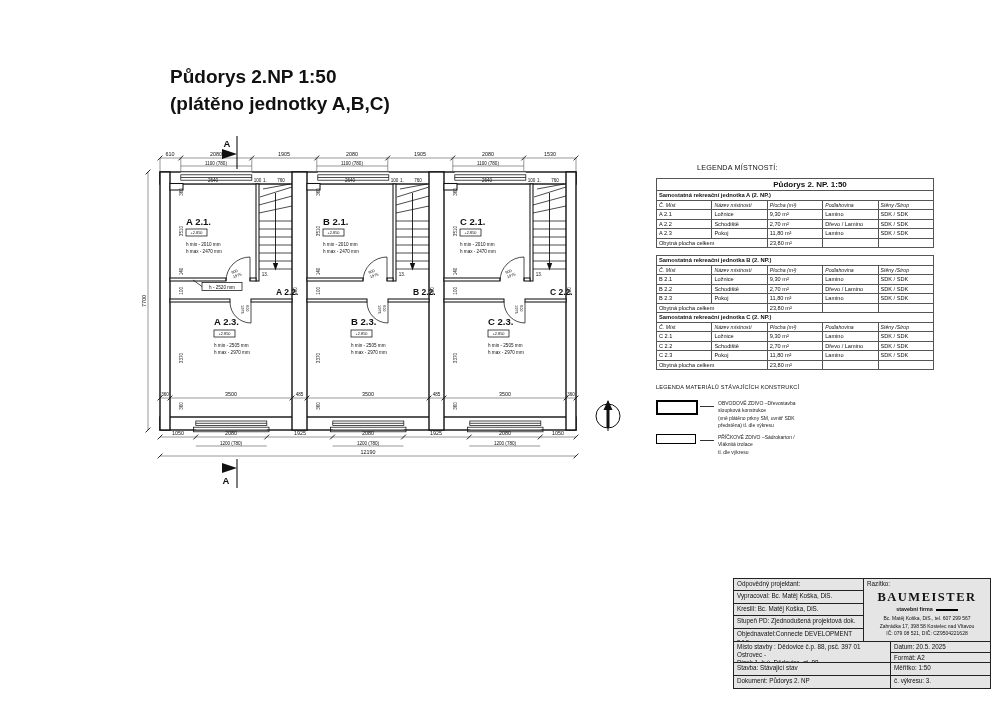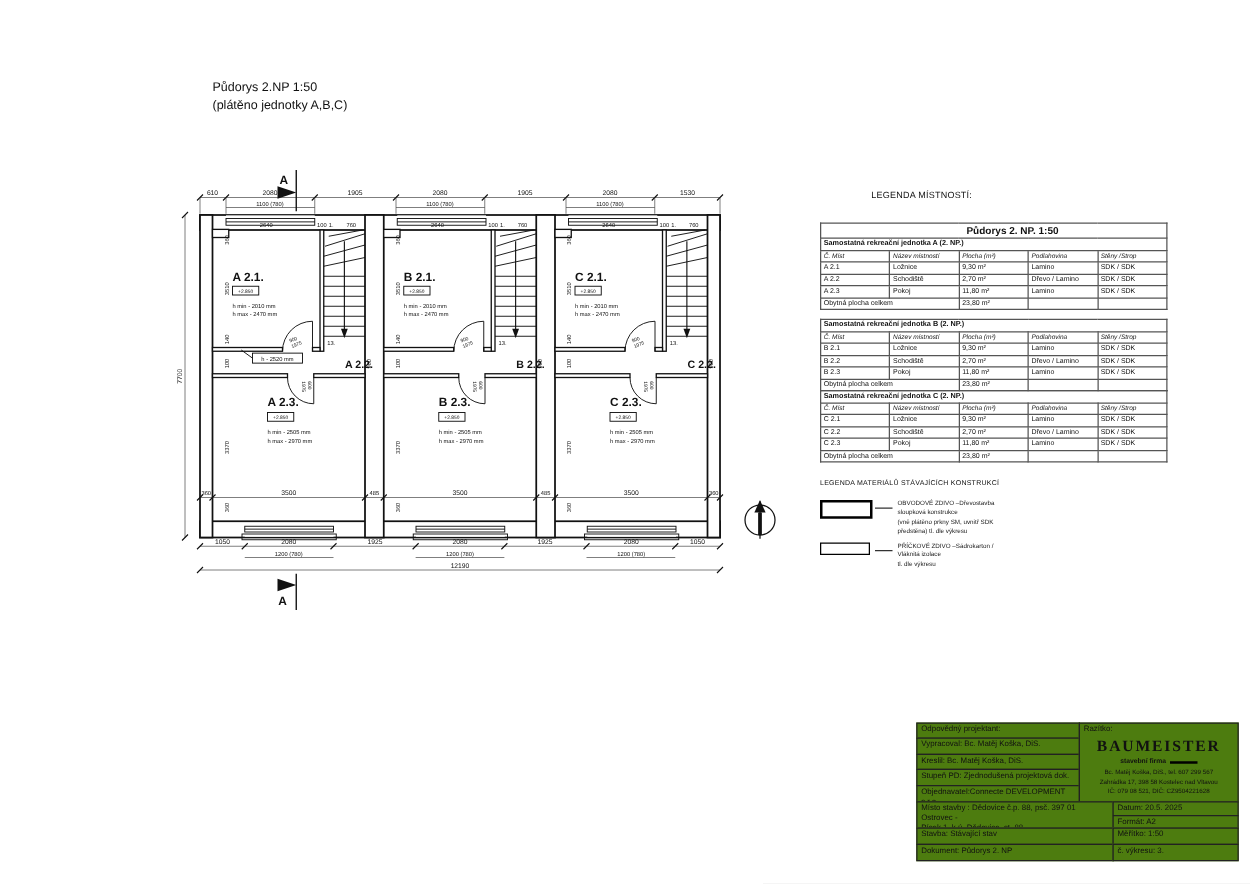--- a/index.html
+++ b/index.html
@@ -15,43 +15,43 @@
   .tk{fill:none;stroke:#111;stroke-width:0.9;}
   text{fill:#111;}
   .d{font-size:5.4px;}
   .ds{font-size:4.6px;}
   .sm{font-size:3.9px;}
   .rl{font-size:9.5px;font-weight:bold;}
   .hl{font-size:8.5px;font-weight:bold;}
   .mid{text-anchor:middle;}
   .blk{fill:#111;stroke:none;}
   
-  #page-title{position:absolute;left:170px;top:64px;font-size:10px;line-height:1.4;}
+  #page-title{position:absolute;left:170px;top:64px;font-size:19px;line-height:1.4;font-weight:bold;}
   
-  .legend-head{position:absolute;left:677px;top:151px;font-size:7.2px;letter-spacing:.2px;padding-left:20px;}
+  .legend-head{position:absolute;left:677px;top:163px;font-size:7.2px;letter-spacing:.2px;padding-left:20px;}
   table.lg{position:absolute;left:656px;width:278px;border-collapse:collapse;
            font-size:5.6px;table-layout:fixed;}
   table.lg td,table.lg th{border:0.5px solid #555;padding:0.5px 2px;height:7.5px;
            overflow:hidden;white-space:nowrap;font-weight:normal;text-align:left;}
   table.lg .ttl{font-size:8px;font-weight:bold;text-align:center;height:10px;padding-left:32px;}
   table.lg .sec{font-weight:bold;font-size:5.8px;}
   table.lg .colh{font-style:italic;color:#222;font-size:5.2px;}
   .c0{width:23px;}.c1{width:75px;}.c2{width:35px;}.c3{width:52px;}.c4{width:85px;}
   
   #mat{position:absolute;left:656px;top:384px;font-size:5px;}
   .mat-head{font-size:5.6px;letter-spacing:.2px;margin-bottom:8px;}
   .mat-item{position:relative;height:26px;}
   .mat-box1{position:absolute;left:0;top:2px;width:38px;height:11px;border:2.6px solid #000;}
   .mat-box2{position:absolute;left:0;top:2px;width:38px;height:8px;border:1.2px solid #000;}
   .mat-lead{position:absolute;left:44px;top:8px;width:14px;border-top:0.7px solid #333;}
   .mat-txt{position:absolute;left:62px;top:2px;line-height:1.45;color:#222;}
   
   #tb{position:absolute;left:733px;top:578px;width:258px;height:111px;font-size:6.3px;}
   .cell{position:absolute;border:1px solid #222;box-sizing:border-box;padding:1px 3px;
-        line-height:1.25;overflow:hidden;background:#4d7c0f;}
+        line-height:1.25;overflow:hidden;background:#e5e5e5;}
   .stamp{text-align:center;}
   .stamp-name{font-family:"Liberation Serif",serif;font-weight:bold;font-size:12.5px;
               letter-spacing:1.5px;margin-top:8px;}
   .stamp-sub{font-size:5.4px;font-weight:bold;display:flex;align-items:center;
              justify-content:center;gap:3px;margin:1px 0 2px 0;}
   .stamp-bar{display:inline-block;width:22px;height:2.5px;background:#000;}
   .stamp-line{font-size:5px;line-height:1.5;color:#111;}
 </style>
 </head>
 <body>

